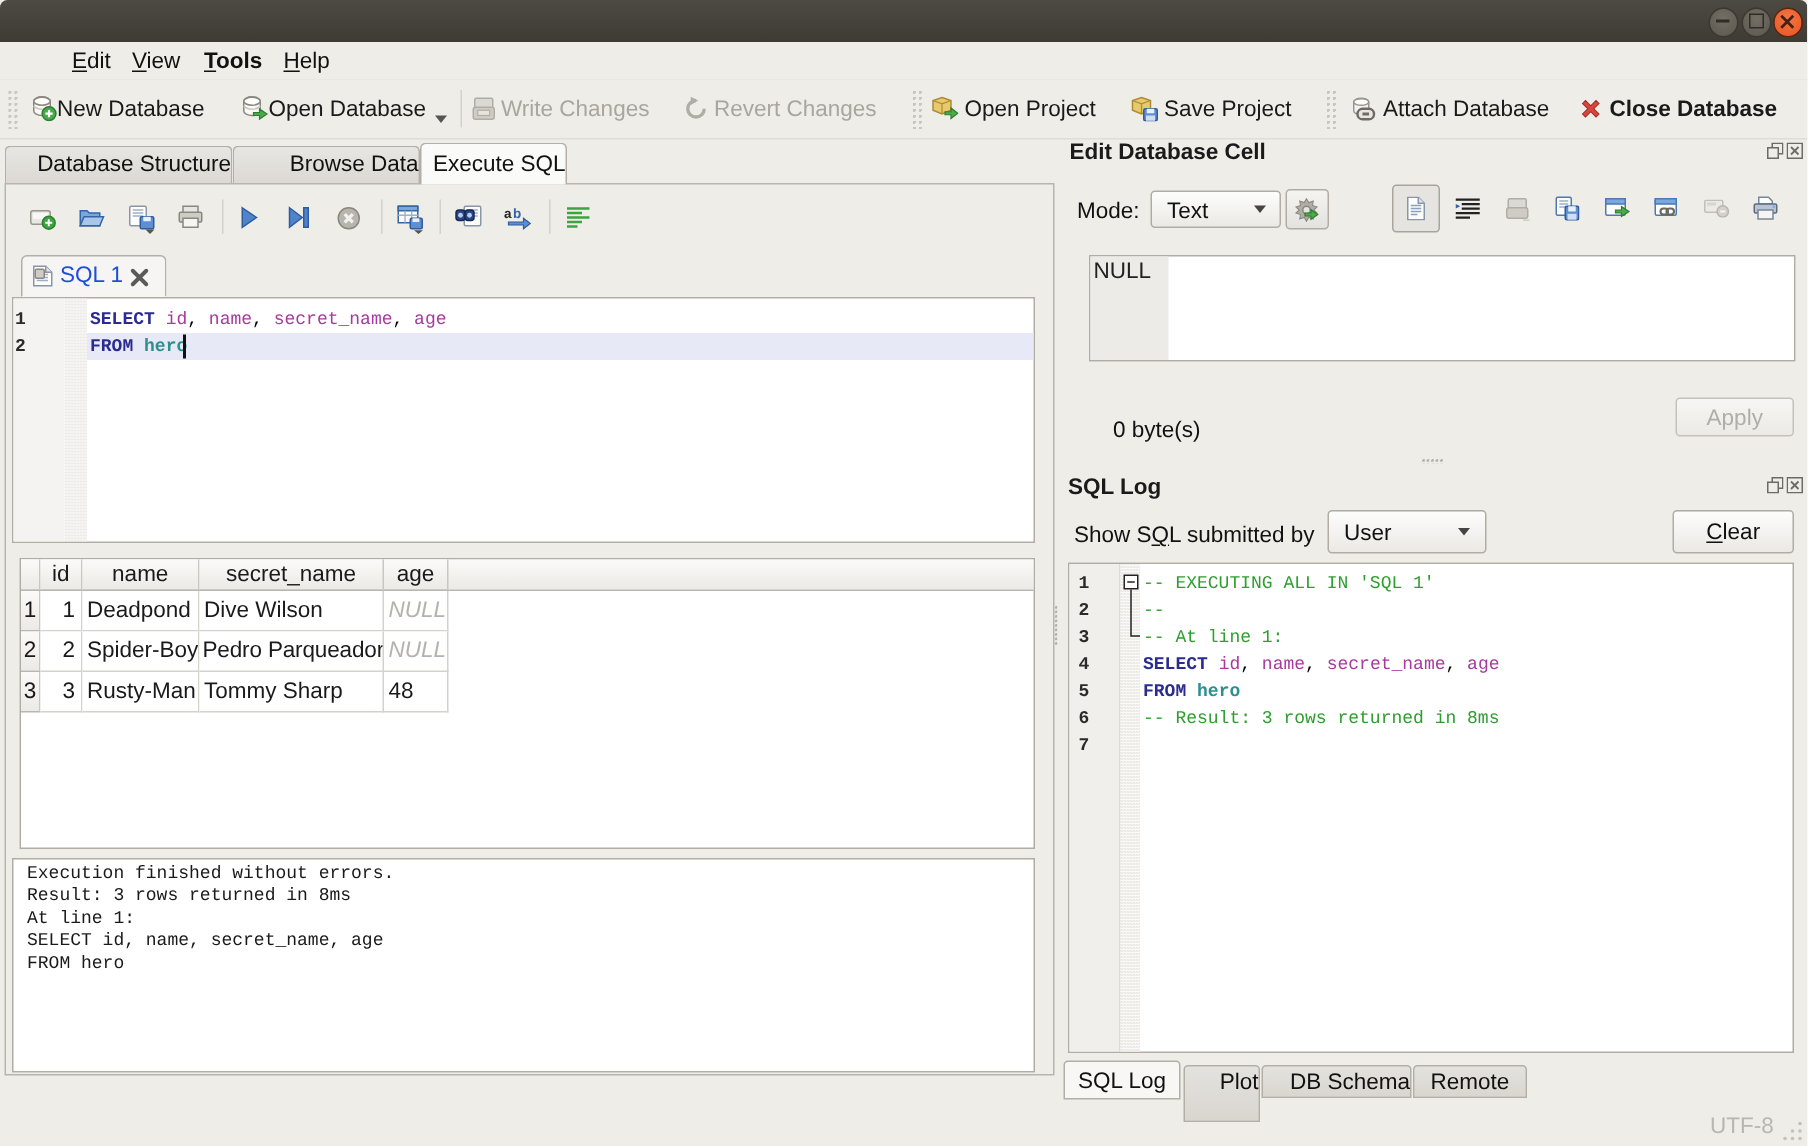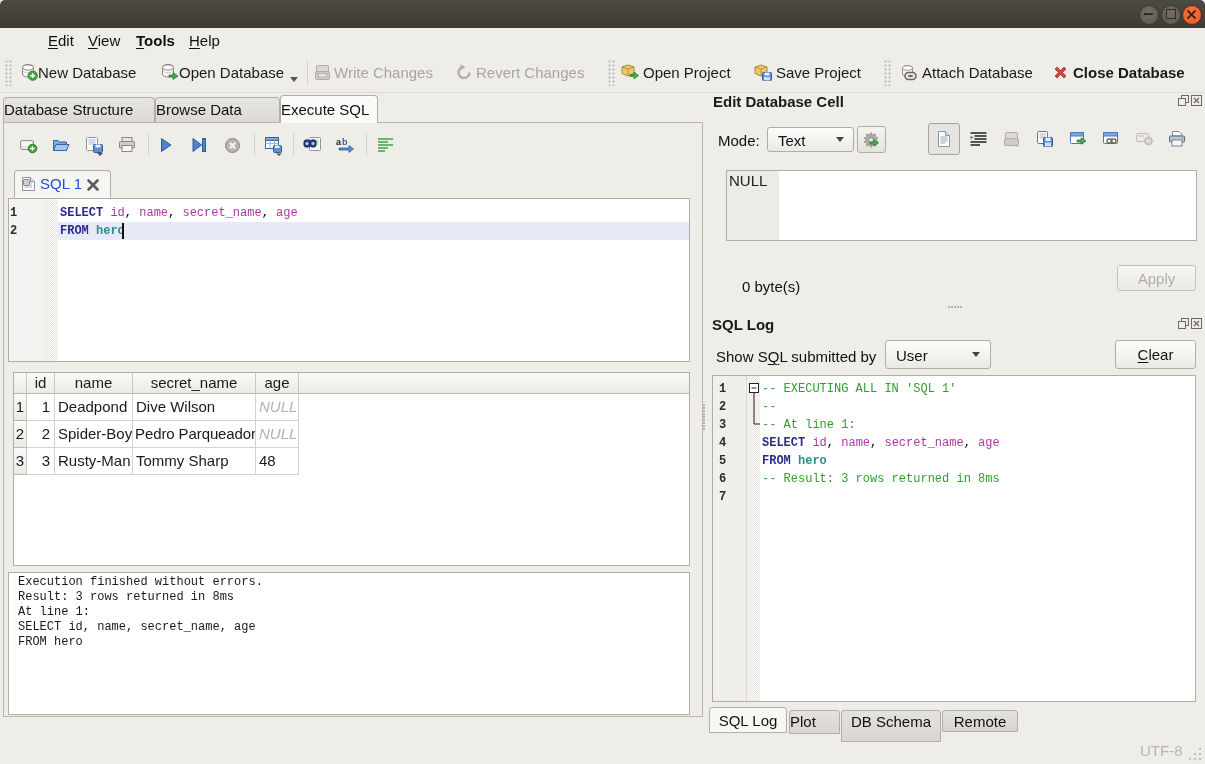--- a/index.html
+++ b/index.html
@@ -13,21 +13,21 @@
 #menubar{left:0;top:28px;width:1205px;height:25px;background:#efede8;border-bottom:1px solid #dbd8d2;}
 .menuitem{position:absolute;top:28px;height:25px;line-height:26px;font-size:15px;color:#111;}
 .menuitem u{text-decoration-thickness:1px;text-underline-offset:2px;}
 
 #toolbar{left:0;top:53px;width:1205px;height:39px;background:#efede8;border-bottom:1px solid #e0ddd7;}
 .tbtext{position:absolute;top:8px;height:24px;line-height:24px;font-size:15px;color:#1a1a1a;}
 .tbtext.dis{color:#a9a69f;}
 .tbsep{position:absolute;top:60px;width:1px;height:25px;background:#d5d2cb;}
 .handle{position:absolute;background-image:radial-gradient(circle at 1.5px 1.5px,#c9c6c0 1px,rgba(0,0,0,0) 1.1px);background-size:4px 4px;}
 
-.mtab{position:absolute;top:97px;height:25px;background:linear-gradient(#e8e6e2,#dcd9d4);border:1px solid #b3afa7;border-bottom:none;border-radius:4px 4px 0 0;font-size:15px;color:#111;text-align:left;box-sizing:border-box;}
+.mtab{position:absolute;top:97px;height:25px;background:linear-gradient(#e8e6e2,#dcd9d4);border:1px solid #b3afa7;border-bottom:none;border-radius:4px 4px 0 0;font-size:15px;color:#111;text-align:right;box-sizing:border-box;}
 #mtab-active{top:95px;height:28px;background:#fafaf8;border:1px solid #b3afa7;border-bottom:none;z-index:3;}
 #lframe{left:3px;top:122px;width:700px;height:595px;border:1px solid #b9b5ae;background:#efede8;box-sizing:border-box;z-index:1;}
 
 .whitebox{position:absolute;background:#fff;border:1px solid #b1ada5;box-sizing:border-box;}
 .mono{font-family:"Liberation Mono",monospace;}
 .stipple{background-image:repeating-conic-gradient(#e8e6e2 0% 25%,#fbfaf8 0% 50%);background-size:2px 2px;}
 .dots-h{position:absolute;background-image:radial-gradient(circle at 1px 1px,#b5b2ab 0.9px,rgba(0,0,0,0) 1px);background-size:3px 3px;width:14px;height:3px;}
 .dots-v{position:absolute;background-image:radial-gradient(circle at 1px 1px,#b5b2ab 0.9px,rgba(0,0,0,0) 1px);background-size:3px 3px;width:3px;height:26px;}
 
 .kw{color:#2b2b91;font-weight:bold;}
@@ -340,22 +340,22 @@
   <div class="abs stipple" style="left:747px;top:376px;width:13px;height:325px;"></div>
   <div class="abs mono" style="left:719px;top:380px;font-size:12px;line-height:18px;color:#2a2a2a;font-weight:bold;">1<br>2<br>3<br>4<br>5<br>6<br>7</div>
   <div class="abs mono" style="left:762px;top:380px;font-size:12px;line-height:18px;white-space:pre;"><span class="cmt">-- EXECUTING ALL IN 'SQL 1'</span><br><span class="cmt">--</span><br><span class="cmt">-- At line 1:</span><br><span class="kw">SELECT</span> <span class="idn">id</span>, <span class="idn">name</span>, <span class="idn">secret_name</span>, <span class="idn">age</span><br><span class="kw">FROM</span> <span class="tbl">hero</span><br><span class="cmt">-- Result: 3 rows returned in 8ms</span></div>
 
   <svg class="abs" style="left:748px;top:382px;" width="16" height="46">
     <rect x="1.5" y="1.5" width="9" height="9" fill="#fff" stroke="#222"></rect>
     <path d="M3.5 6 L8.5 6" stroke="#222" stroke-width="1"></path>
     <path d="M6 11 L6 42 L12 42" stroke="#222" stroke-width="1" fill="none"></path>
   </svg>
 
-  <div class="abs" style="left:789px;top:710px;width:51px;height:24px;background:linear-gradient(#e4e2de,#d9d6d0);border:1px solid #b3afa7;border-radius:3px 3px 0 0;box-sizing:border-box;text-align:left;line-height:21px;font-size:15px;color:#111;">Plot</div>
-  <div class="abs" style="left:841px;top:710px;width:100px;height:32px;background:linear-gradient(#e4e2de,#d9d6d0);border:1px solid #b3afa7;border-radius:3px 3px 0 0;box-sizing:border-box;text-align:center;line-height:21px;font-size:15px;color:#111;">DB Schema</div>
+  <div class="abs" style="left:789px;top:710px;width:51px;height:38px;background:linear-gradient(#e4e2de,#d9d6d0);border:1px solid #b3afa7;border-radius:3px 3px 0 0;box-sizing:border-box;text-align:right;line-height:21px;font-size:15px;color:#111;">Plot</div>
+  <div class="abs" style="left:841px;top:710px;width:100px;height:22px;background:linear-gradient(#e4e2de,#d9d6d0);border:1px solid #b3afa7;border-radius:3px 3px 0 0;box-sizing:border-box;text-align:right;line-height:21px;font-size:15px;color:#111;">DB Schema</div>
   <div class="abs" style="left:942px;top:710px;width:76px;height:22px;background:linear-gradient(#e4e2de,#d9d6d0);border:1px solid #b3afa7;border-radius:3px 3px 0 0;box-sizing:border-box;text-align:center;line-height:21px;font-size:15px;color:#111;">Remote</div>
   <div class="abs" style="left:709px;top:707px;width:78px;height:26px;background:#f8f7f5;border:1px solid #b3afa7;border-radius:3px 3px 0 0;box-sizing:border-box;text-align:center;line-height:25px;font-size:15px;color:#111;">SQL Log</div>
 
   <div class="abs" style="left:1140px;top:742px;font-size:15px;color:#b9b6b0;">UTF-8</div>
   <svg class="abs" style="left:1187px;top:746px;" width="16" height="16">
     <g fill="#c4c1ba">
         <circle cx="13" cy="3" r="1.2"></circle>
         <circle cx="8" cy="8" r="1.2"></circle>
         <circle cx="13" cy="8" r="1.2"></circle>
         <circle cx="3" cy="13" r="1.2"></circle>

